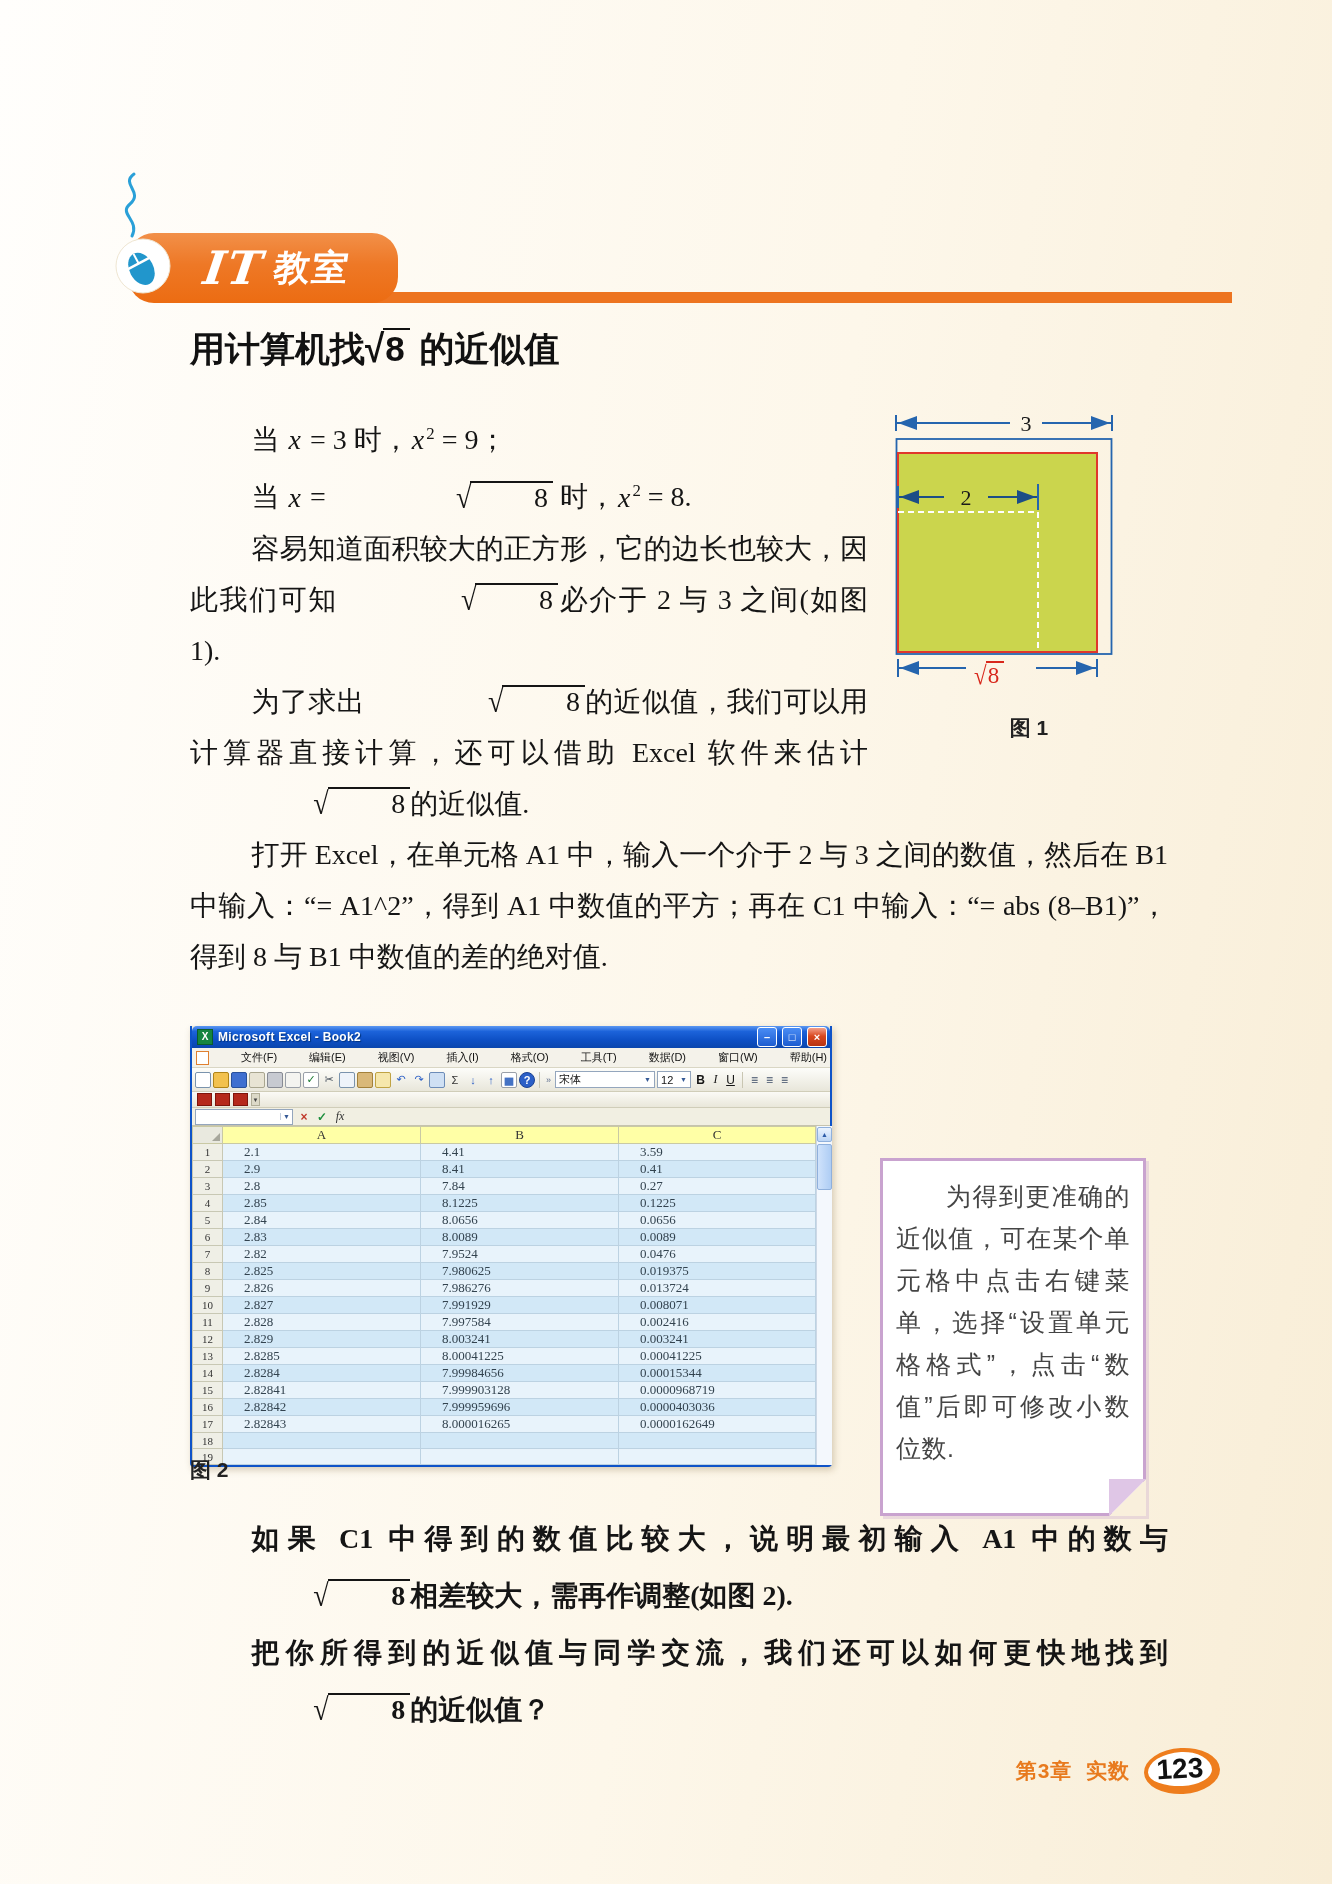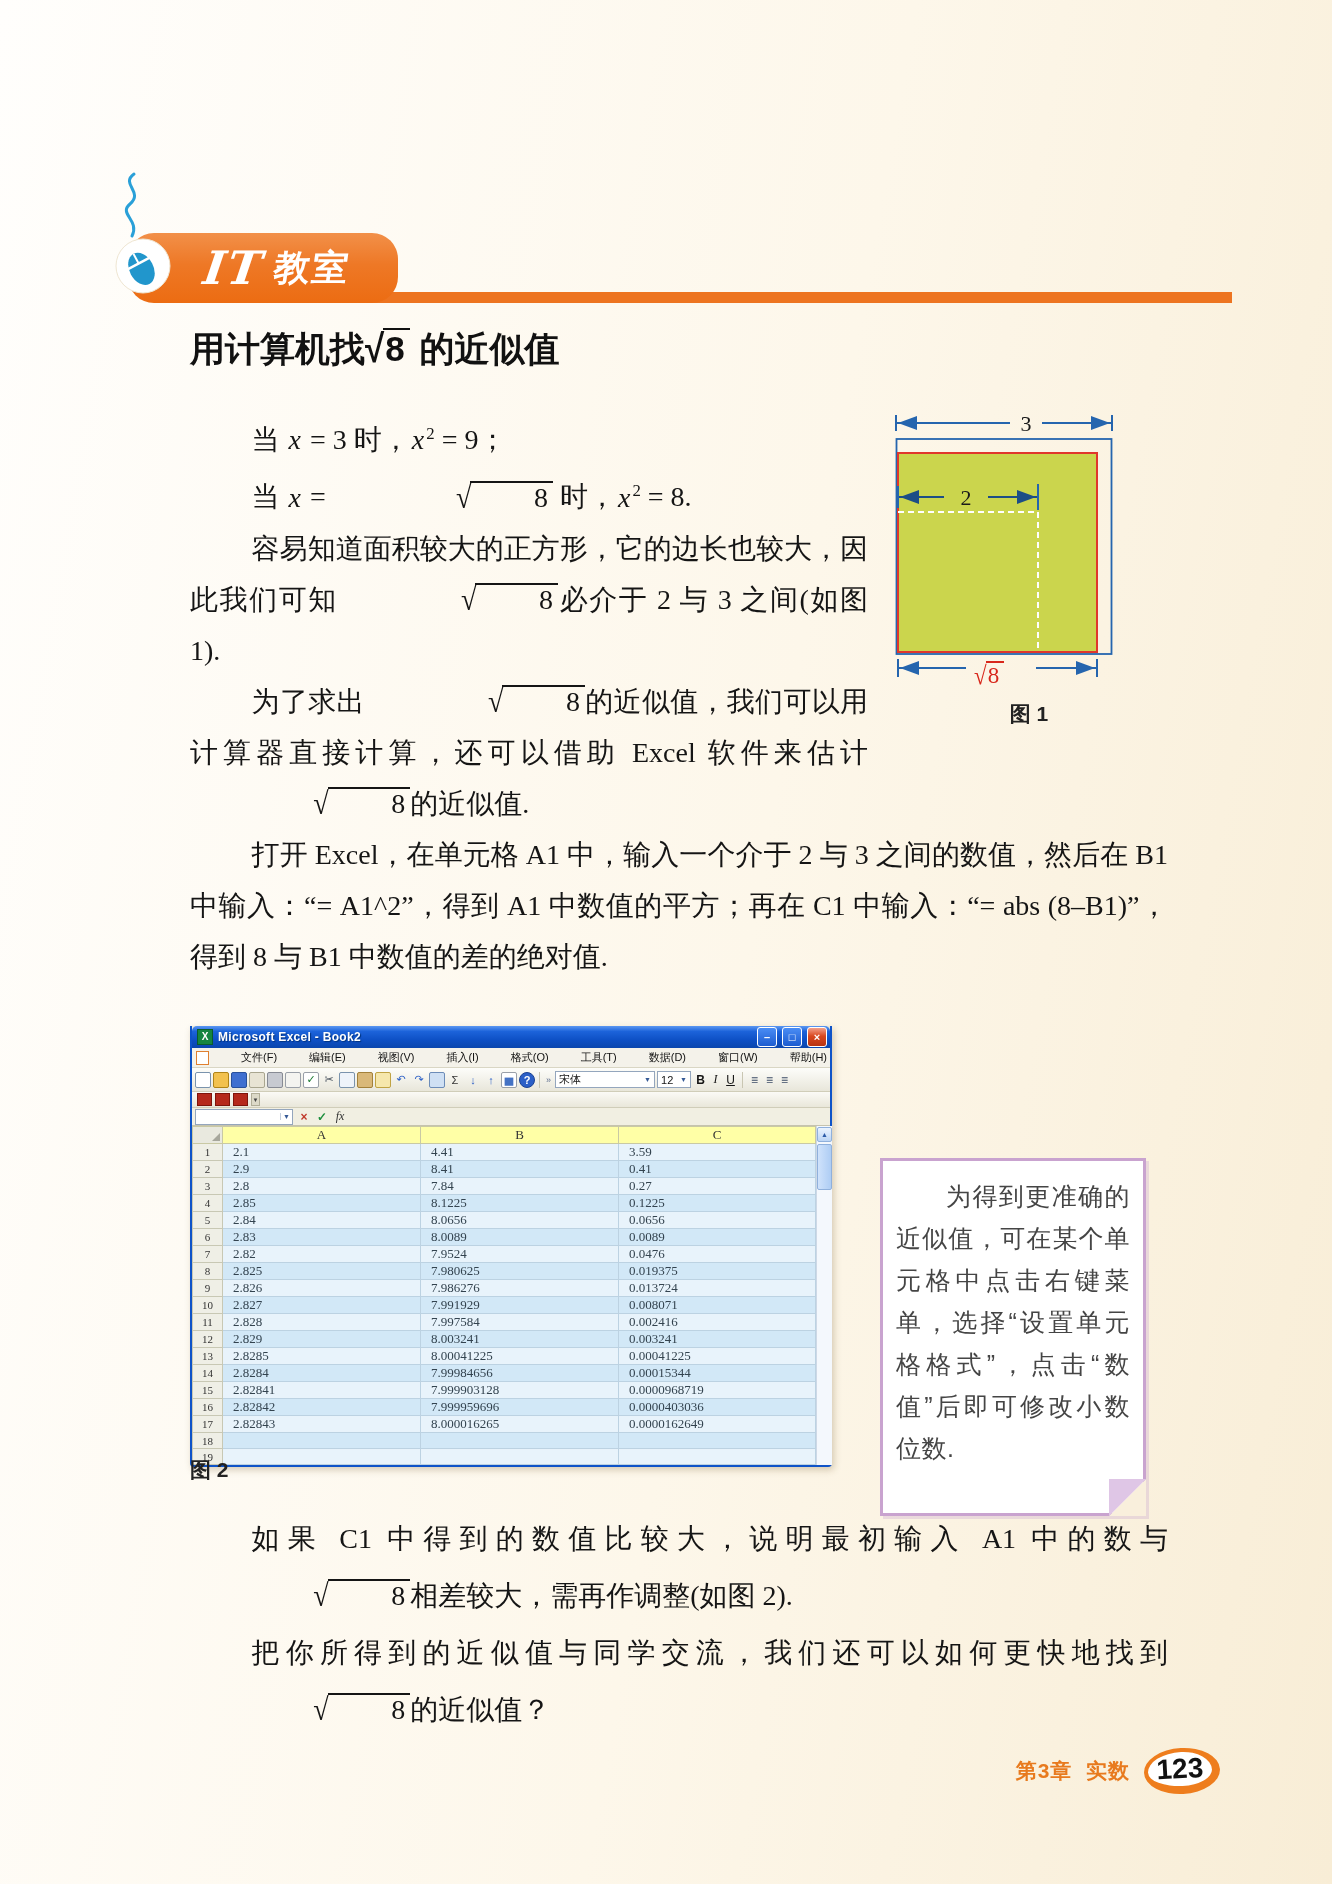--- a/index.html
+++ b/index.html
@@ -12,33 +12,33 @@
              background:linear-gradient(180deg,#f29049 0%,#ee7826 45%,#ec6c12 100%);
              border-radius:26px;display:flex;align-items:center;padding-left:76px;gap:10px;box-sizing:border-box;}
   .brand-it{color:#fff;font:italic 900 46px "DejaVu Serif",serif;letter-spacing:2px;transform:skewX(-8deg);}
   .brand-cn{color:#fff;font:700 36px "Liberation Sans",sans-serif;transform:skewX(-8deg);letter-spacing:2px;}
   .mouse-badge{position:absolute;left:110px;top:166px;z-index:3;}
   
   .page-title{position:absolute;left:190px;top:326px;width:978px;text-align:left;
               font:700 35px "Liberation Sans",sans-serif;color:#111;}
   
   .body-copy{position:absolute;left:190px;top:408px;width:978px;font-size:28px;line-height:51px;text-align:justify;}
-  .body-copy2{position:absolute;left:190px;top:1510px;width:978px;font-size:28px;line-height:57px;text-align:justify;}
+  .body-copy2{position:absolute;left:190px;top:1510px;width:978px;font-size:28px;line-height:57px;text-align:justify;font-weight:bold;}
   .para{margin:0;}
   .ind{text-indent:2.2em;}
   .mi{font-family:"Liberation Serif",serif;font-style:italic;padding:0 2px;}
   .msup{font-size:.6em;}
   .sq{white-space:nowrap;display:inline-block;}
   .sq-s{display:inline-block;transform:scaleY(1.12);margin-right:-1px;}
   .sq-v{display:inline-block;border-top:2px solid currentColor;padding:1px 5px 0 2px;line-height:1.02;}
   
   .fig1{float:right;width:278px;margin:2px 0 8px 22px;position:relative;}
   .fig1-sqrt{position:absolute;left:84px;top:240px;color:#d8271b;font-size:23px;}
   .fig1-num{font:22px "Liberation Serif",serif;fill:#1a1a1a;}
-  .fig1-cap{margin-top:2px;text-align:center;font:600 21px "Liberation Sans",sans-serif;color:#222;}
+  .fig1-cap{margin-top:16px;text-align:center;font:600 21px "Liberation Sans",sans-serif;color:#222;}
   
   .fig2-wrap{position:absolute;left:190px;top:1026px;width:978px;height:480px;}
   .xl{position:absolute;left:0;top:0;width:642px;background:#ece9d8;border:2px solid #0e53c8;border-top:none;
       border-radius:0 0 4px 4px;box-sizing:border-box;box-shadow:2px 3px 7px rgba(110,85,40,.28);
       font-family:"Liberation Sans",sans-serif;}
   .xl-title{height:22px;background:linear-gradient(180deg,#5b97f2 0%,#1c63da 25%,#0d4fc4 65%,#0a46ad 100%);
             border-radius:5px 5px 0 0;display:flex;align-items:center;padding:0 3px 0 5px;gap:5px;}
   .xl-appico{width:14px;height:14px;background:#158540;border:1px solid #0a5c2c;color:#fff;
              font:bold 10px/13px "Liberation Sans",sans-serif;text-align:center;flex:none;}
   .xl-title-text{flex:1;color:#fff;font:bold 12px "Liberation Sans",sans-serif;text-shadow:1px 1px 1px #00327e;letter-spacing:.3px;
@@ -87,21 +87,21 @@
   .sheet{border-collapse:collapse;table-layout:fixed;width:623px;font:13px "Liberation Serif",serif;color:#33434f;}
   .sheet col.c-rn{width:30px;}
   .sheet col.c-a{width:198px;}
   .sheet col.c-b{width:198px;}
   .sheet col.c-c{width:197px;}
   .sheet thead th{height:16px;background:#ffffa6;border:1px solid #c9c9a4;font-weight:normal;font-size:13px;color:#333;padding:0;}
   .sheet thead th.corner{background:#e9e9df;position:relative;}
   .sheet thead th.corner:after{content:"";position:absolute;right:2px;bottom:2px;border-left:8px solid transparent;
                                border-bottom:8px solid #a7a79c;}
   .sheet tbody th{background:#efefe6;border:1px solid #c8c8b4;font-weight:normal;font-size:11px;color:#333;padding:0;}
-  .sheet td{border:1px solid #bcd2e2;padding:0 0 0 10px;height:15px;font-size:13px;overflow:hidden;white-space:nowrap;}
+  .sheet td{border:1px solid #bcd2e2;padding:0 0 0 21px;height:15px;font-size:13px;overflow:hidden;white-space:nowrap;}
   .sheet tr:nth-child(odd) td{background:#e8f3fb;}
   .sheet tr:nth-child(even) td{background:#d2e8f7;}
   .xl-vs{width:17px;background:#f4f8fd;border-left:1px solid #cdd8e6;display:flex;flex-direction:column;align-items:center;}
   .vs-btn{width:15px;height:15px;margin-top:1px;background:linear-gradient(#eaf3ff,#bcd5f5);border:1px solid #8fb0dc;
           border-radius:2px;color:#2c5ba8;font-size:7px;display:flex;align-items:center;justify-content:center;box-sizing:border-box;}
   .vs-thumb{width:15px;height:46px;margin-top:2px;background:linear-gradient(90deg,#cfe2fb,#aecdf4);border:1px solid #8fb0dc;
             border-radius:2px;box-sizing:border-box;}
   .fig2-cap{position:absolute;left:0;top:430px;width:642px;text-align:left;
             font:600 21px "Liberation Sans",sans-serif;color:#222;}
   

